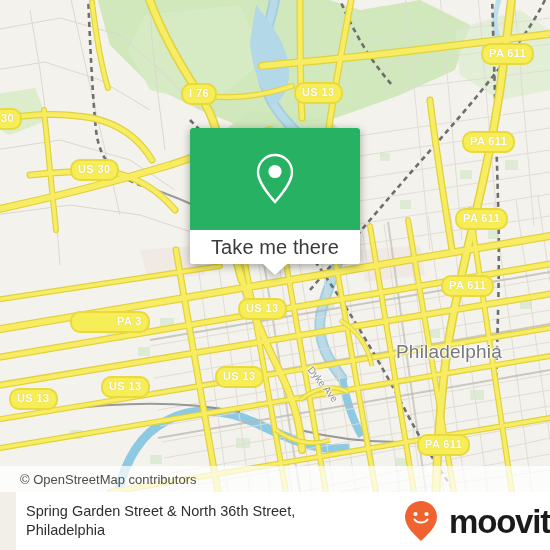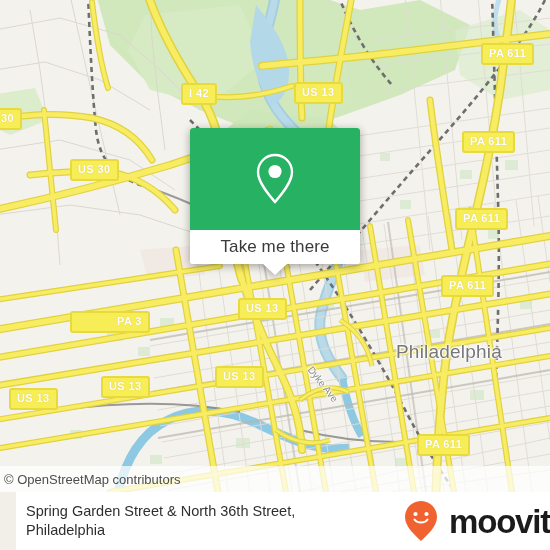--- a/index.html
+++ b/index.html
@@ -27,21 +27,21 @@
     overflow: hidden;
     background: #f2efe9;
   }
   #map svg { display: block; }
 
   
   .shield {
     position: absolute;
     background: #f7ed57;
     border: 2px solid #e8d93c;
-    border-radius: 3px;
+    border-radius: 10px;
     color: #ffffff;
     font-family: "Liberation Sans", sans-serif;
     font-size: 11px;
     font-weight: bold;
     letter-spacing: 0.4px;
     line-height: 1;
     padding: 3px 6px 4px 6px;
     white-space: nowrap;
     text-shadow: 0 0 1px rgba(180,165,40,.6);
     box-sizing: border-box;
@@ -91,21 +91,21 @@
   #callout-white {
     background: #ffffff;
     height: 34px;
     display: flex;
     align-items: center;
     justify-content: center;
   }
   #callout-label {
     color: #3a3a3a;
     font-family: "Liberation Sans", sans-serif;
-    font-size: 17px;
+    font-size: 20px;
     letter-spacing: .1px;
   }
   #callout-tail {
     position: absolute;
     left: 50%;
     top: 136px;
     margin-left: -12px;
     width: 0; height: 0;
     border-left: 12px solid transparent;
     border-right: 12px solid transparent;
@@ -117,21 +117,21 @@
     position: absolute;
     left: 0;
     top: 466px;
     width: 550px;
     height: 26px;
     display: flex;
     align-items: center;
     background: rgba(255,255,255,.72);
   }
   #attribution span {
-    padding-left: 4px;
+    padding-left: 20px;
     color: #4d4d4d;
     font-family: "Liberation Sans", sans-serif;
     font-size: 13px;
   }
 
   
   #footer {
     position: absolute;
     left: 16px;
     top: 492px;
@@ -406,21 +406,21 @@
           <path d="M 276 430 C 292 442, 312 446, 330 440"></path>
           <path d="M 340 320 C 356 330, 368 346, 372 366"></path>
         </g>
       </g>
     </svg>
 
     <div class="place-label" style="left:396px; top:341px;">Philadelphia</div>
     <div class="street-label" style="left:310px; top:362px; transform:rotate(52deg); transform-origin:0 50%;">Dyke Ave</div>
 
     <div class="shield" style="left:481px; top:43px;">PA 611</div>
-    <div class="shield" style="left:181px; top:83px;">I 42</div>
+    <div class="shield" style="left:181px; top:83px;">I 76</div>
     <div class="shield" style="left:294px; top:82px;">US 13</div>
     <div class="shield" style="left:-7px;  top:108px;">30</div>
     <div class="shield" style="left:462px; top:131px;">PA 611</div>
     <div class="shield" style="left:70px;  top:159px;">US 30</div>
     <div class="shield" style="left:455px; top:208px;">PA 611</div>
     <div class="shield" style="left:441px; top:275px;">PA 611</div>
     <div class="shield" style="left:238px; top:298px;">US 13</div>
     <div class="shield" style="left:70px;  top:311px;padding-left:45px;">PA 3</div>
     <div class="shield" style="left:101px; top:376px;">US 13</div>
     <div class="shield" style="left:215px; top:366px;">US 13</div>

